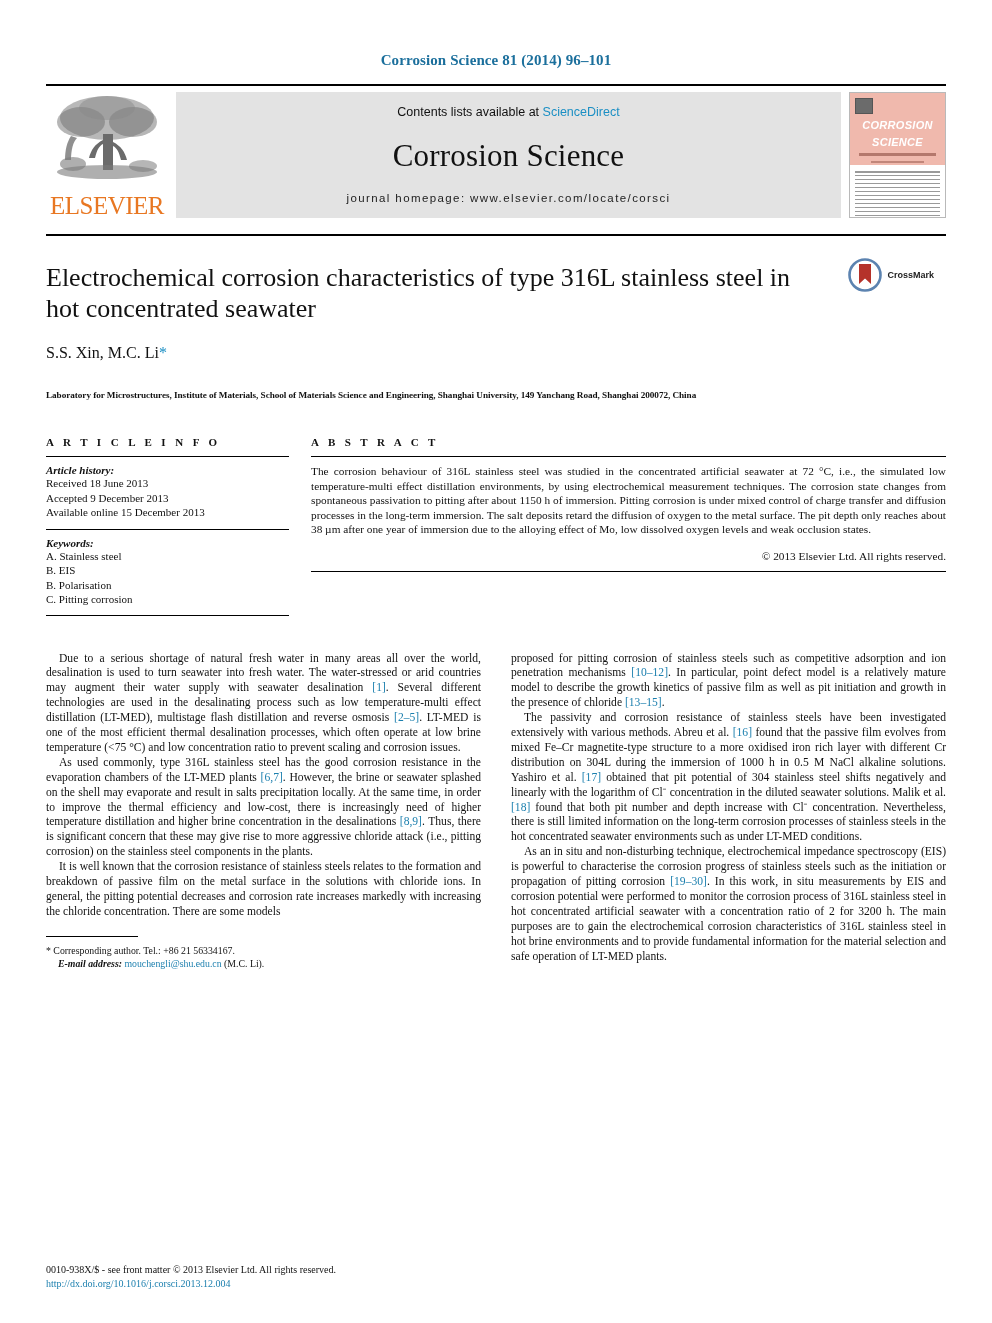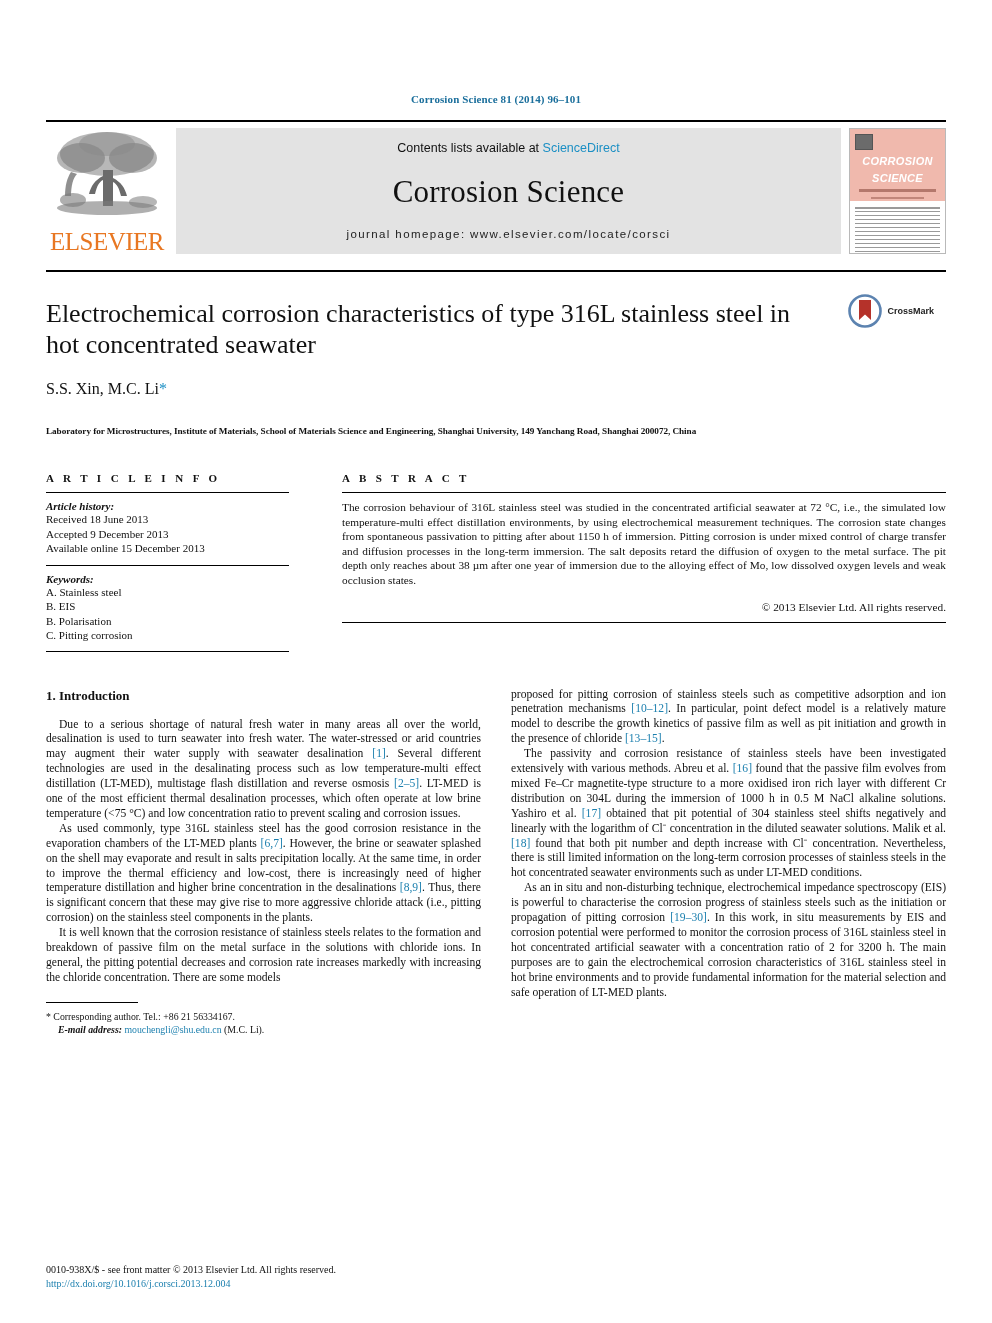--- a/index.html
+++ b/index.html
@@ -19,24 +19,24 @@
     position: relative;
     width: 992px;
     height: 1323px;
     box-sizing: border-box;
     padding: 0 46px;
   }
 
   
   .running-head {
     text-align: center;
-    font-size: 11px;
+    font-size: 15px;
     color: #1b6f9c;
     font-weight: bold;
-    padding-top: 93px;
+    padding-top: 52px;
     letter-spacing: .1px;
   }
 
   
   .masthead {
     margin-top: 15px;
     border-top: 2px solid #000;
     padding-top: 6px;
     display: flex;
     align-items: stretch;
@@ -190,21 +190,21 @@
     font-size: 9px;
     font-weight: bold;
     font-family: "Liberation Sans", sans-serif;
     color: #222;
   }
 
   
   .info-abstract {
     display: flex;
     margin-top: 36px;
-    gap: 53px;
+    gap: 22px;
   }
   .col-info { flex: 0 0 243px; }
   .col-abs  { flex: 1 1 auto; }
 
   .sec-head {
     font-size: 11px;
     font-weight: bold;
     font-family: "Liberation Serif", serif;
     letter-spacing: 3.4px;
     color: #111;
@@ -402,21 +402,20 @@
       <div class="hr-thin"></div>
       <div class="abstract-body">The corrosion behaviour of 316L stainless steel was studied in the concentrated artificial seawater at 72 °C, i.e., the simulated low temperature-multi effect distillation environments, by using electrochemical measurement techniques. The corrosion state changes from spontaneous passivation to pitting after about 1150 h of immersion. Pitting corrosion is under mixed control of charge transfer and diffusion processes in the long-term immersion. The salt deposits retard the diffusion of oxygen to the metal surface. The pit depth only reaches about 38 µm after one year of immersion due to the alloying effect of Mo, low dissolved oxygen levels and weak occlusion states.</div>
       <div class="copyright">© 2013 Elsevier Ltd. All rights reserved.</div>
       <div class="abs-bottom-rule"></div>
     </div>
   </div>
 
   <div class="body-cols">
 
     <div class="bcol">
-      <h2 class="sec-title">1. Introduction</h2>
       <p class="body-p"><span>Due to a serious shortage of natural fresh water in many areas all over the world, desalination is used to turn seawater into fresh water. The water-stressed or arid countries may augment their water supply with seawater desalination </span><span class="ref">[1]</span><span>. Several different technologies are used in the desalinating process such as low temperature-multi effect distillation (LT-MED), multistage flash distillation and reverse osmosis </span><span class="ref">[2–5]</span><span>. LT-MED is one of the most efficient thermal desalination processes, which often operate at low brine temperature (&lt;75 °C) and low concentration ratio to prevent scaling and corrosion issues.</span></p>
       <p class="body-p"><span>As used commonly, type 316L stainless steel has the good corrosion resistance in the evaporation chambers of the LT-MED plants </span><span class="ref">[6,7]</span><span>. However, the brine or seawater splashed on the shell may evaporate and result in salts precipitation locally. At the same time, in order to improve the thermal efficiency and low-cost, there is increasingly need of higher temperature distillation and higher brine concentration in the desalinations </span><span class="ref">[8,9]</span><span>. Thus, there is significant concern that these may give rise to more aggressive chloride attack (i.e., pitting corrosion) on the stainless steel components in the plants.</span></p>
       <p class="body-p"><span>It is well known that the corrosion resistance of stainless steels relates to the formation and breakdown of passive film on the metal surface in the solutions with chloride ions. In general, the pitting potential decreases and corrosion rate increases markedly with increasing the chloride concentration. There are some models</span></p>
 
       <div class="foot-sep"></div>
       <div class="footnote">
         <span>*</span>
         <span>Corresponding author. Tel.: +86 21 56334167.</span>
       </div>
       <div class="footnote indent-sub">

